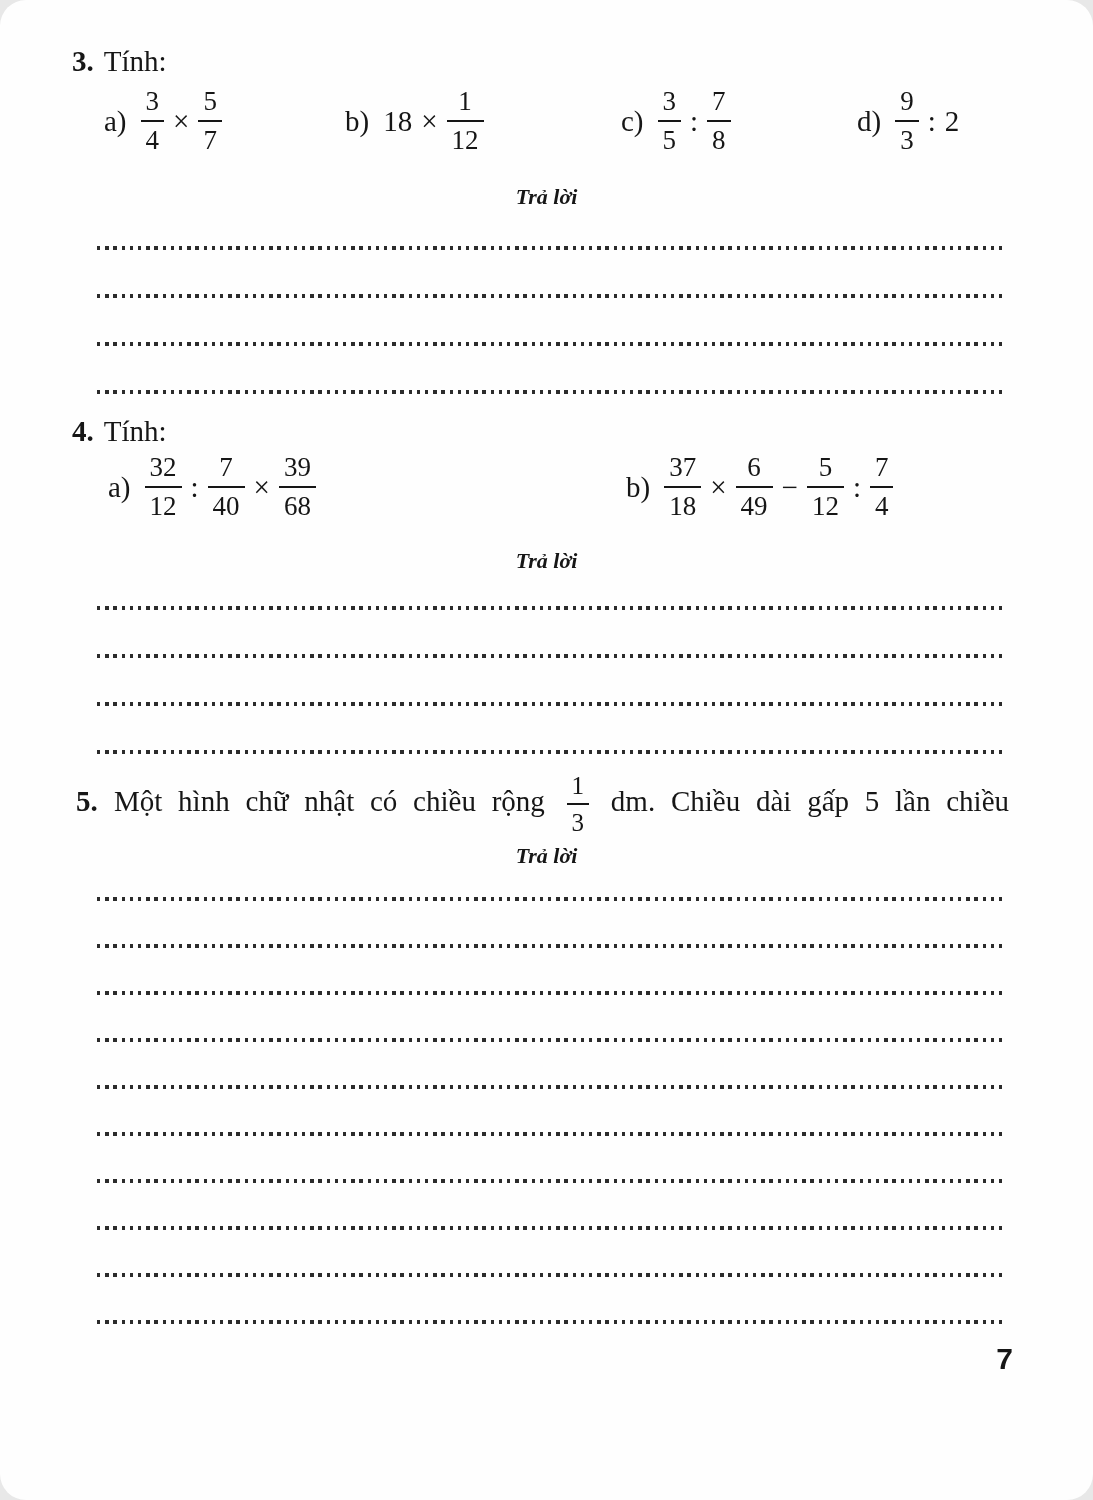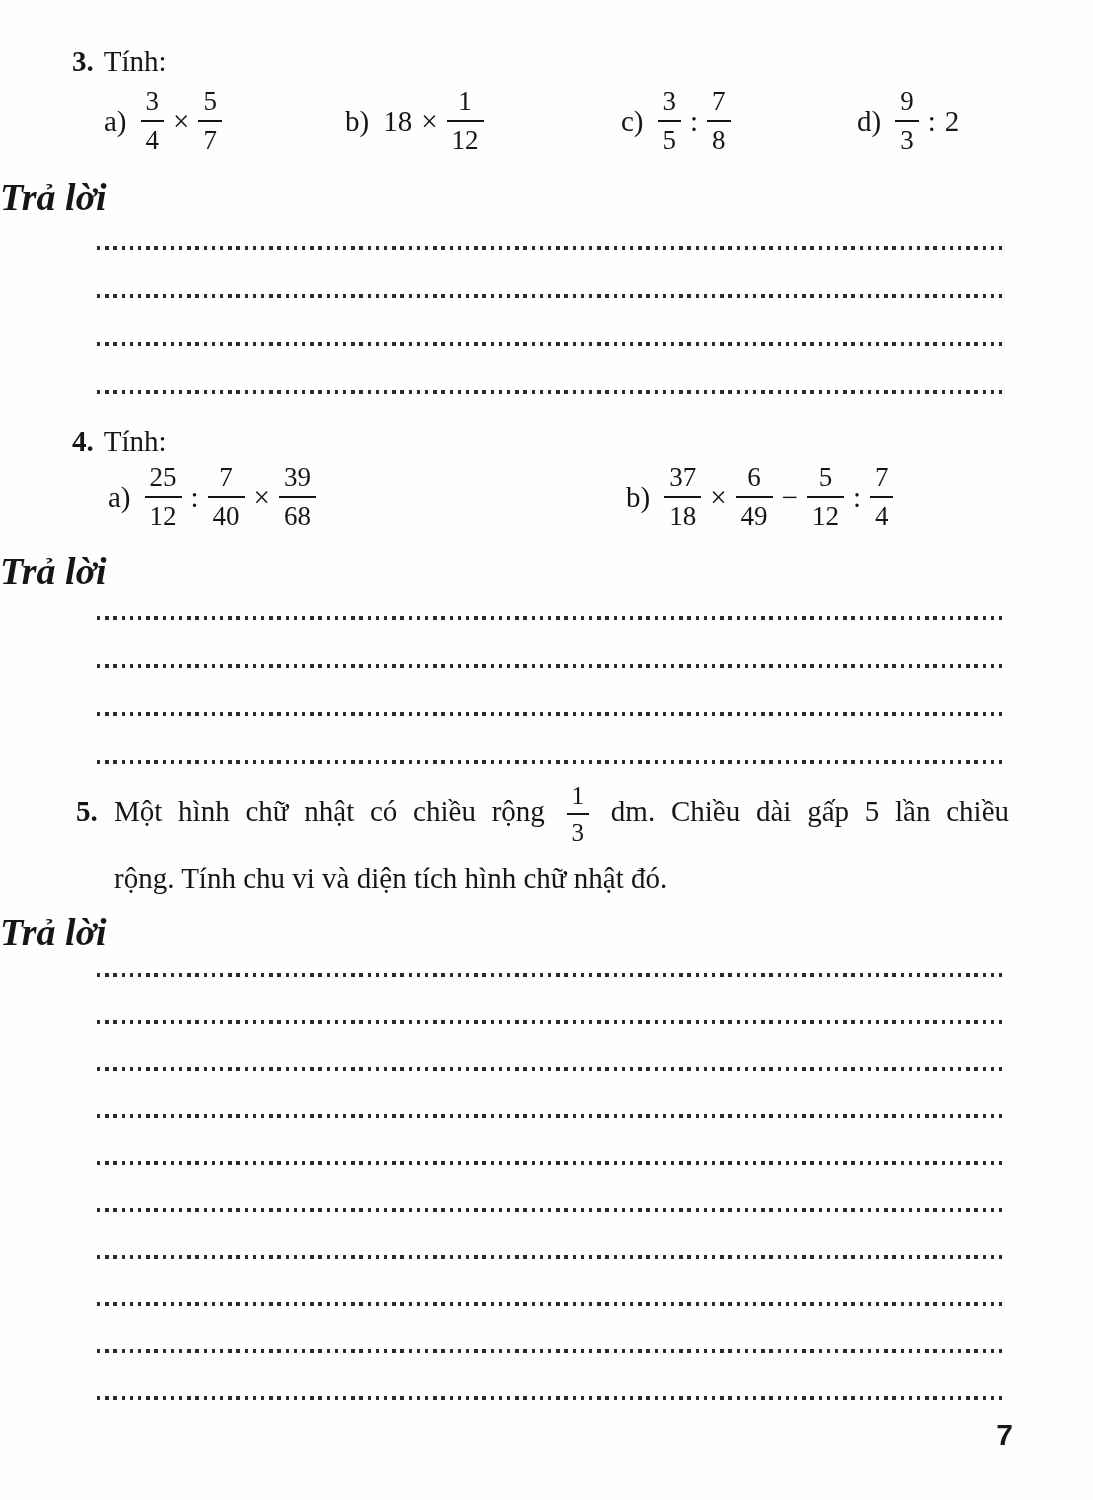--- a/index.html
+++ b/index.html
@@ -7,53 +7,54 @@
     position:relative;
     width:1093px;height:1500px;
     margin:0 auto;
     background:#fefefe;
     box-sizing:border-box;
     padding-top:44px;
     overflow:hidden;
     font-family:"Liberation Serif","DejaVu Serif",serif;
     color:#161616;
     font-size:29px;
+    border-radius:26px;
   }
   .prob-head{margin-left:72px;line-height:34px;}
   .pnum{font-weight:700;margin-right:10px;}
   .parts-row{display:flex;align-items:center;}
   .row3{margin:10px 0 0 104px;}
   .row3 .part:nth-child(1){width:241px;}
   .row3 .part:nth-child(2){width:276px;}
   .row3 .part:nth-child(3){width:236px;}
   .row4{margin:6px 0 0 108px;}
   .row4 .part:nth-child(1){width:518px;}
   .part{display:flex;align-items:center;}
   .plabel{margin-right:12px;}
   .frac{display:inline-flex;flex-direction:column;align-items:center;line-height:1;margin:0 2px;font-size:27px;vertical-align:middle;}
   .frac .fn{padding:0 5px 5px;}
   .frac .fd{border-top:2.5px solid #161616;padding:5px 5px 0;}
   .op{margin:0 7px;}
   .numtx{margin:0 2px;}
-  .answer-label{font-weight:700;font-style:italic;font-size:38px;line-height:34px;}
+  .answer-label{text-align:center;font-weight:700;font-style:italic;font-size:22px;line-height:34px;}
   .al-3{margin-top:26px;}
   .al-4{margin-top:24px;}
   .al-5{margin-top:4px;}
   .dotline{
     height:4px;
     margin-left:97px;margin-right:88px;
     background:repeating-linear-gradient(90deg,#2b2b2b 0 3.4px,transparent 3.4px 8.2px);
   }
   .lines-3 .dotline{margin-top:44px;}
   .lines-3 .dotline:first-child{margin-top:32px;}
   .lines-4 .dotline{margin-top:44px;}
   .lines-4 .dotline:first-child{margin-top:28px;}
   .lines-5 .dotline{margin-top:43px;}
   .lines-5 .dotline:first-child{margin-top:24px;}
-  .prob-4{margin-top:30px;}
+  .prob-4{margin-top:20px;}
   .prob-5{margin-top:14px;}
   .statement{display:flex;margin:0 84px 0 76px;}
   .statement .pnum{width:38px;flex:none;line-height:66px;margin-right:0;}
   .stmt-body{flex:1;font-family:Liberation Serif, serif;}
   .stmt-line{line-height:66px;}
   .stmt-line.j{text-align:justify;text-align-last:justify;}
   .stmt-line .frac{font-size:25px;margin:0 6px;}
   .page-number{
     margin:18px 80px 0 0;
     text-align:right;
@@ -124,21 +125,21 @@
   </section>
 
   <section class="prob-4">
     <div class="prob-head">
       <span class="pnum">4.</span><span class="ptitle">Tính:</span>
     </div>
     <div class="parts-row row4">
         <div class="part">
           <span class="plabel">a)</span>
           <span class="frac">
-            <span class="fn">25</span>
+            <span class="fn">32</span>
             <span class="fd">12</span>
           </span>
           <span class="op">:</span>
           <span class="frac">
             <span class="fn">7</span>
             <span class="fd">40</span>
           </span>
           <span class="op">×</span>
           <span class="frac">
             <span class="fn">39</span>
@@ -178,21 +179,20 @@
   </section>
 
   <section class="prob-5">
     <div class="statement">
       <span class="pnum">5.</span>
       <div class="stmt-body">
           <div class="stmt-line j">Một hình chữ nhật có chiều rộng <span class="frac">
               <span class="fn">1</span>
               <span class="fd">3</span>
             </span> dm. Chiều dài gấp 5 lần chiều</div>
-          <div class="stmt-line">rộng. Tính chu vi và diện tích hình chữ nhật đó.</div>
         </div>
     </div>
     <div class="answer-label al-5">Trả lời</div>
     <div class="lines-5">
         <div class="dotline"></div>
         <div class="dotline"></div>
         <div class="dotline"></div>
         <div class="dotline"></div>
         <div class="dotline"></div>
         <div class="dotline"></div>

